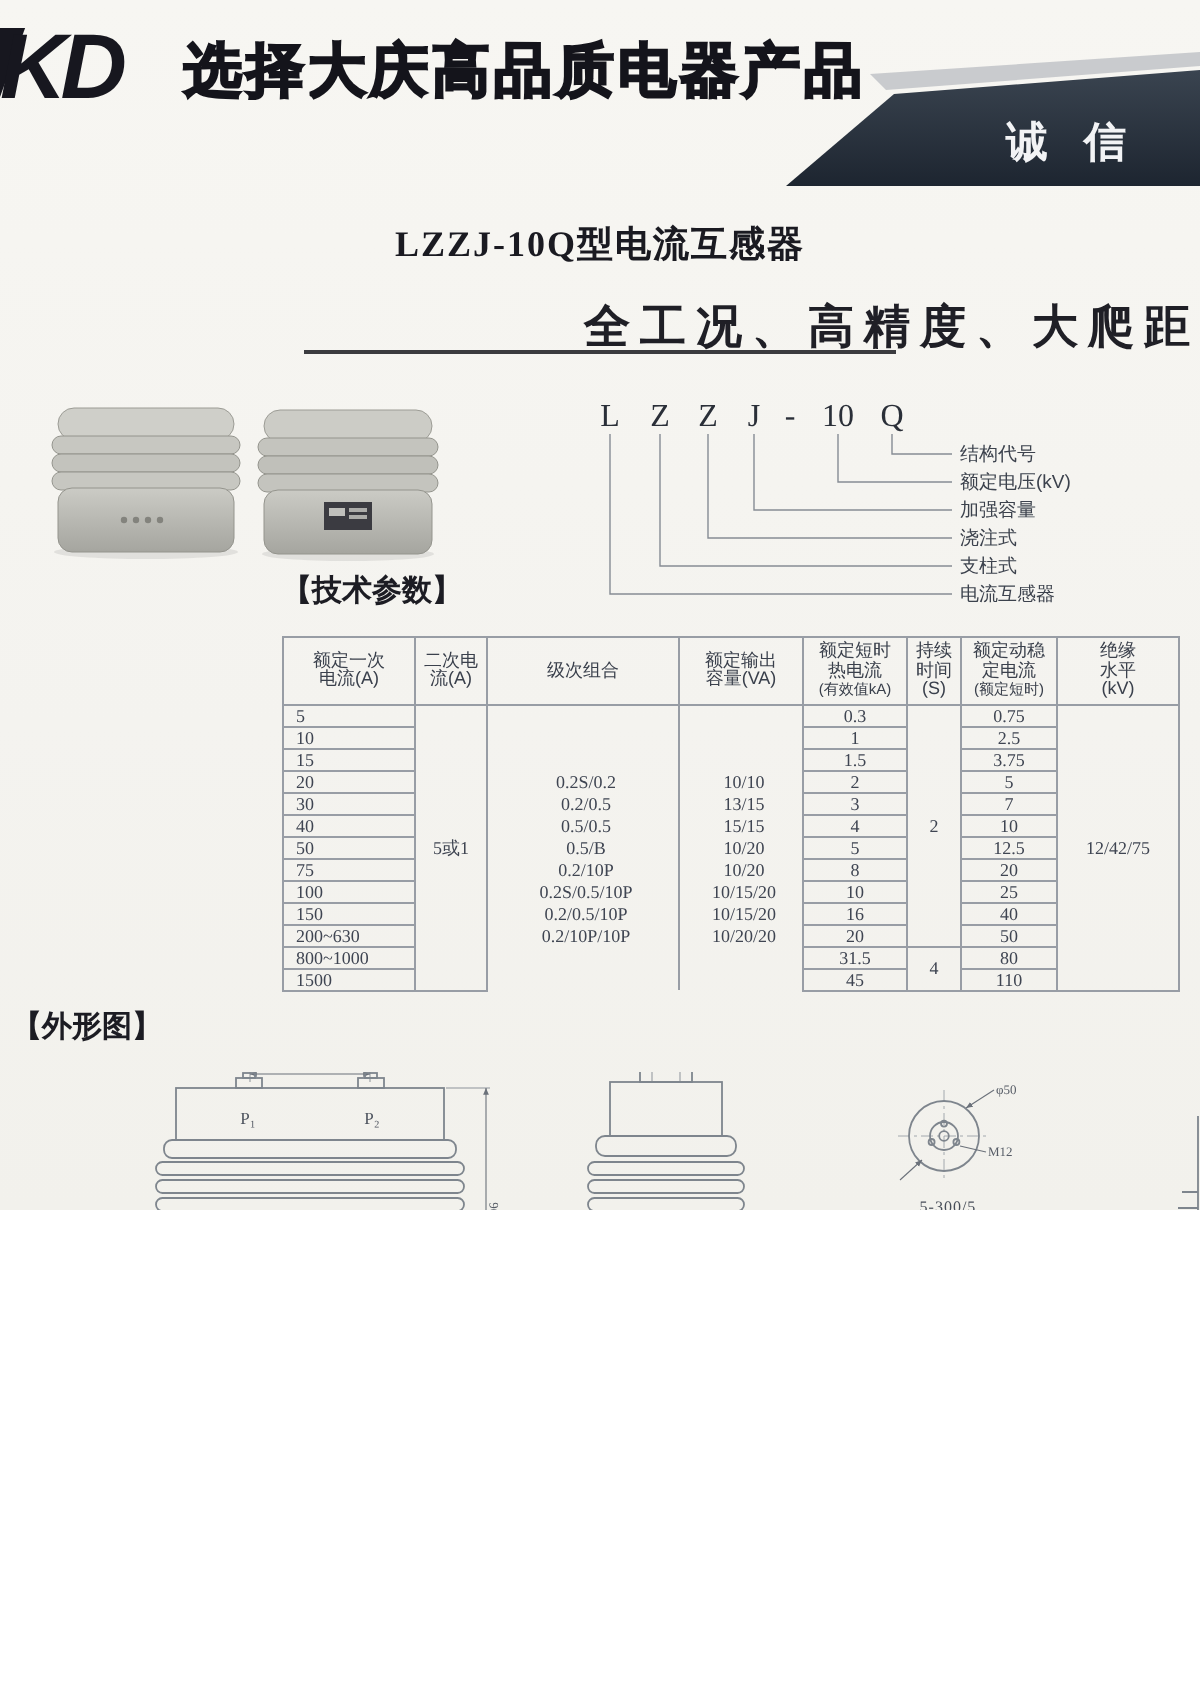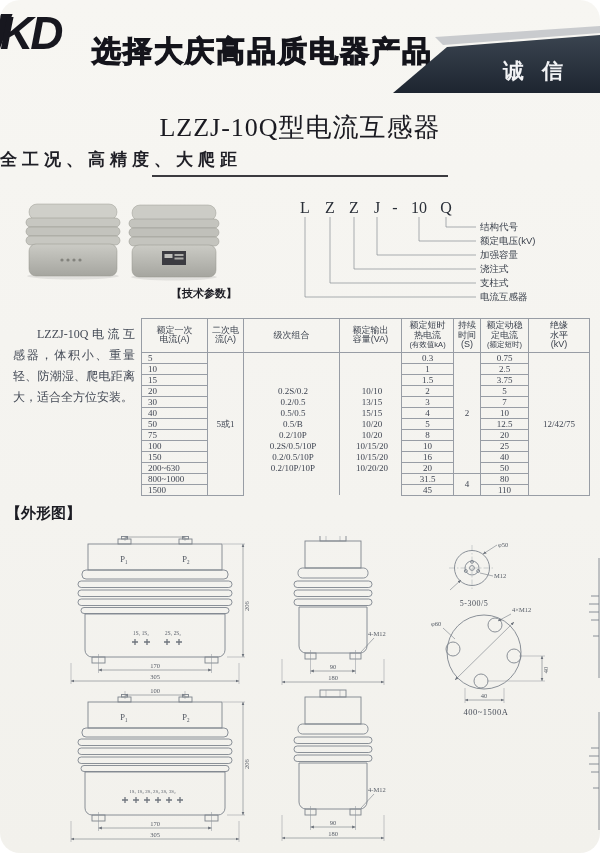--- a/index.html
+++ b/index.html
@@ -1,49 +1,49 @@
 <!DOCTYPE html>
 <html><head>
 <meta charset="utf-8">
 <style>
   html,body{margin:0;padding:0;}
-  .page{position:relative;width:600px;height:853px;overflow:hidden;
+  .page{position:relative;width:600px;height:605px;overflow:hidden;
         background:linear-gradient(180deg,#f7f6f2 0%,#f4f3ef 60%,#f2f1ec 100%);
-        font-family:"Liberation Sans",sans-serif;color:#2a2f38;border-radius:20px;}
+        font-family:"Liberation Sans",sans-serif;color:#2a2f38;}
 
   
   .logo{position:absolute;left:0px;top:6px;font:italic 900 46px "Liberation Sans",sans-serif;
         letter-spacing:-3px;color:#17171f;}
   .logo-mark{position:absolute;left:-9px;top:14px;width:15px;height:36px;background:#17171f;
         transform:skewX(-20deg);}
   .slogan{position:absolute;left:92px;top:16px;font-size:29px;font-weight:900;color:#14141b;
-        letter-spacing:2px;-webkit-text-stroke:1.2px #14141b;white-space:nowrap;margin-top:16px;}
+        letter-spacing:2px;-webkit-text-stroke:1.2px #14141b;white-space:nowrap;}
   .banner-svg{position:absolute;left:383px;top:24px;width:217px;height:72px;}
 
   
   .title{position:absolute;left:0;top:110px;width:600px;text-align:center;
-        font-family:"Liberation Serif",serif;font-size:26px;font-weight:400;color:#1a1a21;letter-spacing:1px;}
-  .subtitle{position:absolute;left:0;top:148px;width:600px;text-align:left;
-        font-size:17px;font-weight:700;color:#1f1f26;letter-spacing:5px;}
+        font-family:"Liberation Serif",serif;font-size:18px;font-weight:700;color:#1a1a21;letter-spacing:1px;}
+  .subtitle{position:absolute;left:0;top:148px;width:600px;text-align:right;
+        font-size:23px;font-weight:700;color:#1f1f26;letter-spacing:5px;}
   .subtitle-line{position:absolute;left:152px;top:175px;width:296px;height:2px;background:#3b3b3f;}
 
   
   .photo1{position:absolute;left:22px;top:196px;width:102px;height:84px;}
   .photo2{position:absolute;left:126px;top:199px;width:96px;height:82px;}
   .photo-caption{position:absolute;left:58px;top:277px;width:130px;text-align:center;
         font:13px "Liberation Serif",serif;color:#3c414b;letter-spacing:1px;}
 
   
   .model-svg{position:absolute;left:288px;top:197px;width:312px;height:110px;}
   .mc{font:16px "Liberation Serif",serif;fill:#2a2f38;text-anchor:middle;}
   .mln{stroke:#868c94;stroke-width:.7;fill:none;}
   .mlb{font:9.5px "Liberation Sans",sans-serif;fill:#3c424d;}
 
   
-  .section-tech{position:absolute;left:171px;top:286px;font-size:11px;font-weight:700;color:#1c1c23;}
+  .section-tech{position:absolute;left:141px;top:286px;font-size:15px;font-weight:700;color:#1c1c23;}
   .section-outline{position:absolute;left:6px;top:504px;font-size:15px;font-weight:700;color:#1c1c23;}
 
   
   .desc{position:absolute;left:13px;top:324px;width:122px;font:12px/21px "Liberation Serif",serif;
         color:#444a56;text-indent:2em;text-align:justify;}
 
   
   .ttable{position:absolute;left:141px;top:318px;border-collapse:collapse;table-layout:fixed;
         width:448px;font-family:"Liberation Serif",serif;color:#3f4552;}
   .ttable th,.ttable td{border:1px solid #989da5;}
@@ -143,21 +143,20 @@
     <path class="mln" d="M17,20  V100 H188"></path>
     <text class="mlb" x="192" y="33">结构代号</text>
     <text class="mlb" x="192" y="47">额定电压(kV)</text>
     <text class="mlb" x="192" y="61">加强容量</text>
     <text class="mlb" x="192" y="75">浇注式</text>
     <text class="mlb" x="192" y="89">支柱式</text>
     <text class="mlb" x="192" y="103">电流互感器</text>
   </svg>
 
   <div class="section-tech">【技术参数】</div>
-  <div class="desc">LZZJ-10Q电流互感器，体积小、重量轻、防潮湿、爬电距离大，适合全方位安装。</div>
 
   <table class="ttable">
     <colgroup>
       <col style="width:66px">
         <col style="width:36px">
         <col style="width:96px">
         <col style="width:62px">
       <col style="width:52px">
         <col style="width:27px">
         <col style="width:48px">

